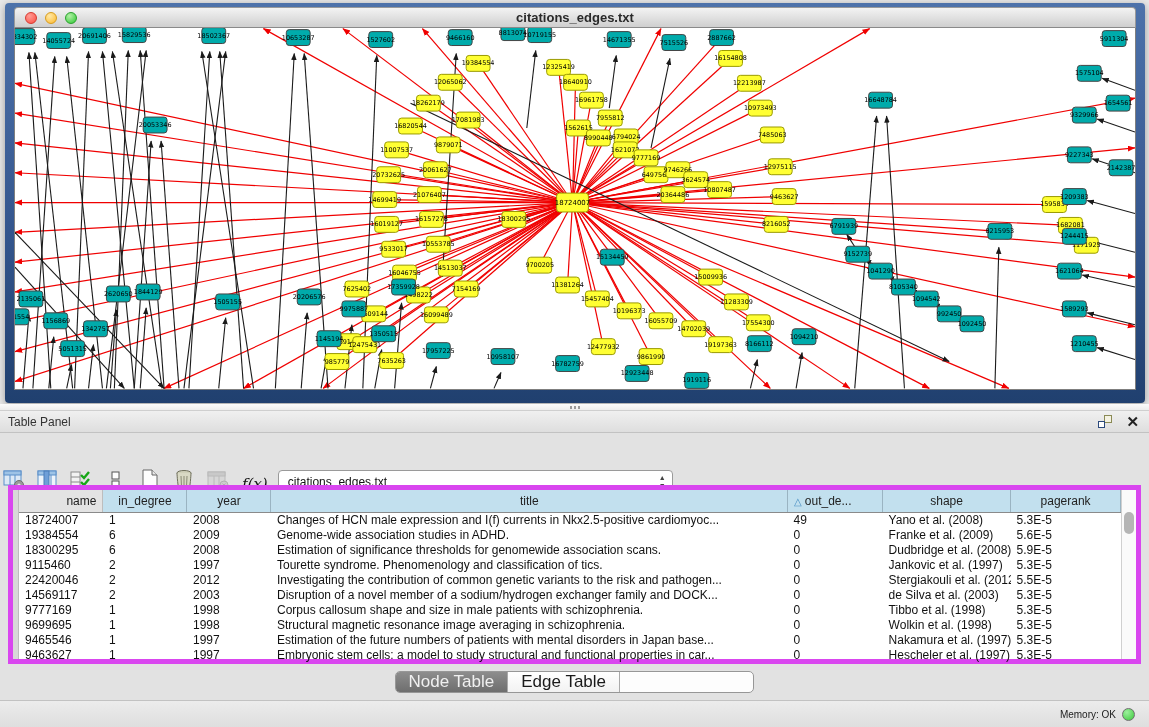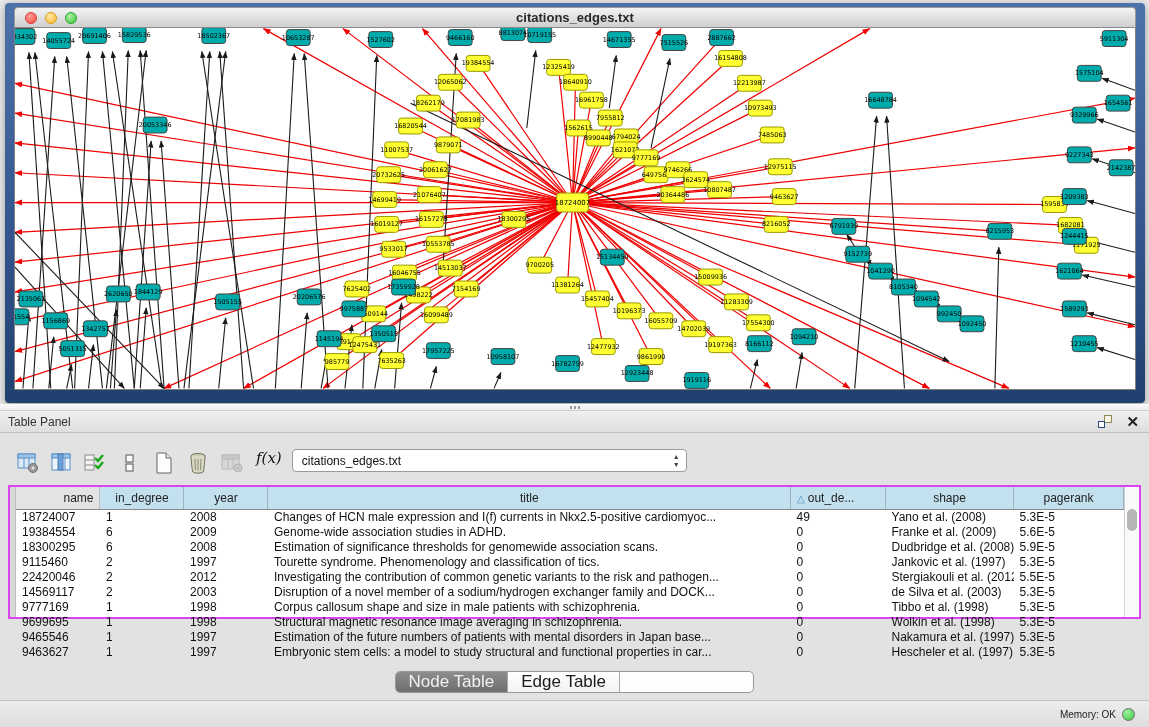--- a/index.html
+++ b/index.html
@@ -38,31 +38,31 @@
   .panel-title { font-size:12px; color:#333; margin-left:8px; }
   .panel-header .spacer { flex:1; }
   .float-icon { width:14px; height:13px; position:relative; margin-right:14px; cursor:pointer; }
   .float-icon .sq1 { position:absolute; left:0; bottom:0; width:7px; height:7px; border:1px solid #2c4a7c; background:#fff; }
   .float-icon .sq2 { position:absolute; right:0; top:0; width:8px; height:8px; border:1px solid #8a8a55; background:#f4f2e2; }
   .close-icon { font-size:15px; font-weight:700; color:#222; margin-right:10px; cursor:pointer; line-height:1; }
 
   .panel-body { position:absolute; left:0; top:433px; width:1149px; height:294px; background:#e2e2e2; }
 
   
-  .toolbar { position:absolute; left:0; top:16px; width:100%; height:52px; display:flex; align-items:flex-start; padding-left:14px; }
+  .toolbar { position:absolute; left:0; top:8px; width:100%; height:52px; display:flex; align-items:flex-end; }
   .tool { width:27px; height:27px; margin-right:7px; display:flex; align-items:center; justify-content:center; cursor:pointer; }
   .tool svg { display:block; }
   .fx { font-family:"DejaVu Serif", serif; font-style:italic; font-size:15px; color:#111; margin:0 10px 0 4px; cursor:pointer; }
   .combo { width:395px; height:23px; background:#ffffff; border:1px solid #9a9a9a; border-radius:4px;
     display:flex; align-items:center; font-size:12px; color:#111; padding-left:9px; position:relative; cursor:pointer; }
   .combo .arrows { position:absolute; right:6px; top:3px; display:flex; flex-direction:column; line-height:8px; font-size:7px; color:#444; }
 
   
-  .table-area { position:absolute; left:8px; top:52px; width:1133px; height:134px;
-    background:#ffffff; border:2px solid #d946ef; display:flex; }
+  .table-area { position:absolute; left:8px; top:52px; width:1133px; height:179px;
+    background:#ffffff; border:5px solid #d946ef; display:flex; }
   .row-gutter { width:6px; background:#d8d8d8; border-right:1px solid #bdbdbd; }
   table.dt { border-collapse:collapse; table-layout:fixed; width:1110px; }
   table.dt th { height:22px; font-size:12px; font-weight:400; color:#222;
     background:#c2e0ee; border-right:1px solid #9ab4c2; border-bottom:1px solid #8a8a8a; padding:0 6px; }
   table.dt th.gray { background:#e3e3e3; border-right:1px solid #bdbdbd; }
   table.dt td { height:15px; font-size:12px; color:#111; padding:0 6px; white-space:nowrap;
     overflow:hidden; text-overflow:clip; }
   .sort-tri { color:#4a90c4; font-size:10px; margin-right:3px; }
   .vscroll { width:15px; background:#fafafa; border-left:1px solid #d0d0d0; position:relative; }
   .vthumb { position:absolute; left:2px; top:22px; width:10px; height:22px; background:#b5b5b5; border-radius:5px; }

